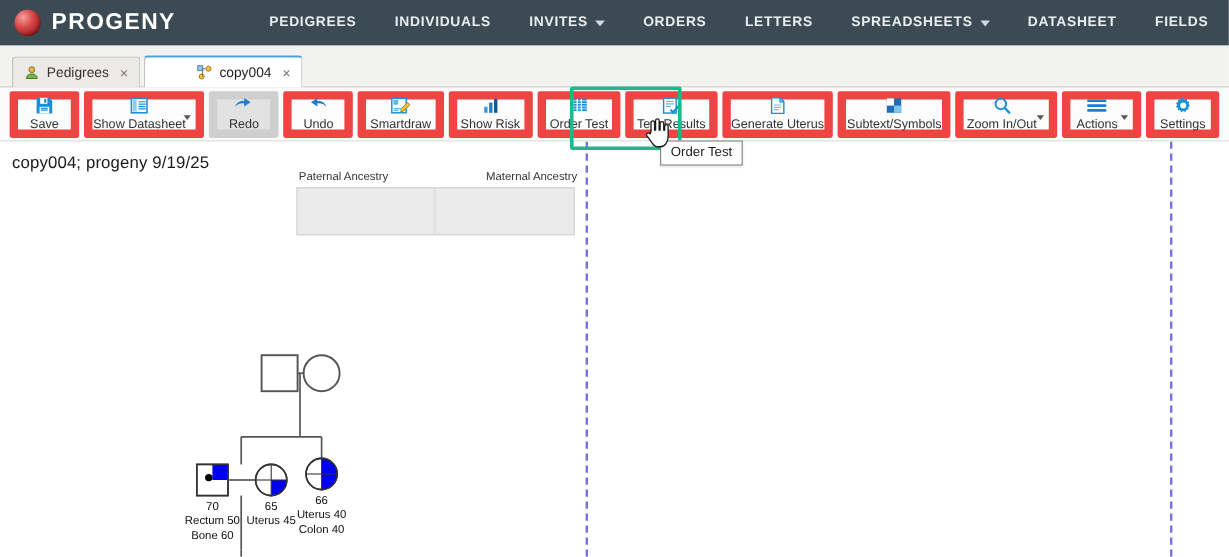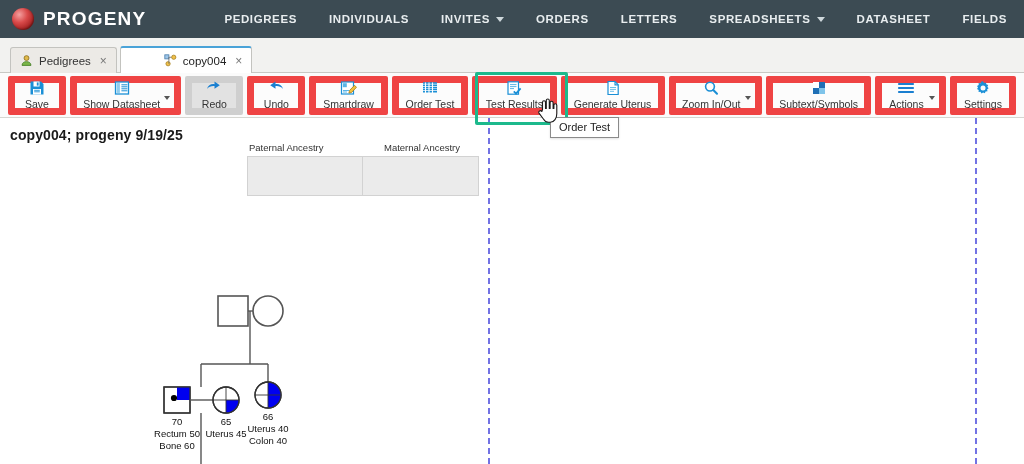--- a/index.html
+++ b/index.html
@@ -93,21 +93,21 @@
   
   .cursor-hand{position:absolute;left:536px;top:98px;z-index:50;pointer-events:none;}
 
   
   .canvas{
     position:absolute;left:0;top:118px;width:1024px;height:346px;
     background:#ffffff;overflow:hidden;
   }
   .pedigree-title{
     position:absolute;left:10px;top:9px;
-    font-size:14px;font-weight:bold;color:#1a1a1a;letter-spacing:.1px;text-align:right;
+    font-size:14px;font-weight:normal;color:#1a1a1a;letter-spacing:.1px;text-align:right;
   }
   
   .pagebreak{
     position:absolute;top:0;height:346px;width:0;
     border-left:2px dashed #5a5ae0;opacity:.85;
   }
   
   .anc-wrap{position:absolute;left:247px;top:38px;display:flex;}
   .anc-col{width:116px;height:40px;background:#ebebeb;border:1px solid #d2d2d2;box-sizing:border-box;}
   .anc-col.second{border-left:none;}
@@ -228,20 +228,30 @@
         <svg width="17" height="16" viewBox="0 0 17 16">
           <rect x="1.5" y="2" width="12" height="12" fill="#ffffff" stroke="#1a8fd6" stroke-width="1.2"></rect>
           <rect x="2.8" y="3.2" width="4" height="4" fill="#5bb5e6"></rect>
           <path d="M3 10.5h6M3 12h4" stroke="#5bb5e6" stroke-width="1.1"></path>
           <path d="M9.5 10.5 14.5 5.3l2 2-5 5.2-2.6.6z" fill="#f0c040" stroke="#a87a12" stroke-width=".8"></path>
         </svg>
       </span>
       <span class="tlabel">Smartdraw</span>
     </div>
 
+    <div class="tbtn">
+      <span class="ticon">
+        <svg width="16" height="16" viewBox="0 0 16 16">
+          <rect x="2.5" y="9" width="2.8" height="5" fill="#3a9ad9"></rect>
+          <rect x="6.6" y="5.5" width="2.8" height="8.5" fill="#1a7fd0"></rect>
+          <rect x="10.7" y="2.5" width="2.8" height="11.5" fill="#10598f"></rect>
+        </svg>
+      </span>
+      <span class="tlabel">Show Risk</span>
+    </div>
 
     <div class="tbtn">
       <span class="ticon">
         <svg width="18" height="16" viewBox="0 0 18 16">
           <path d="M2 3h14M2 5.2h14M2 7.4h14M2 9.6h14M2 11.8h14" stroke="#1a8fd6" stroke-width="1.5"></path>
           <path d="M4.5 2.4v11M8 2.4v11M11.5 2.4v11" stroke="#ffffff" stroke-width="1.1"></path>
         </svg>
       </span>
       <span class="tlabel">Order Test</span>
     </div>
@@ -261,40 +271,40 @@
       <span class="ticon">
         <svg width="14" height="16" viewBox="0 0 14 16">
           <path d="M2 1.5h7l3.2 3.2V14.5H2z" fill="#ffffff" stroke="#1a8fd6" stroke-width="1.2"></path>
           <path d="M9 1.5v3.4h3.2" fill="none" stroke="#1a8fd6" stroke-width="1.1"></path>
           <path d="M4 7.5h6M4 9.4h6M4 11.3h4" stroke="#6cc0ea" stroke-width="1"></path>
         </svg>
       </span>
       <span class="tlabel">Generate Uterus</span>
     </div>
 
-    <div class="tbtn has-caret">
-      <span class="ticon">
-        <svg width="16" height="16" viewBox="0 0 16 16">
-          <circle cx="7" cy="6.6" r="4.4" fill="none" stroke="#1a8fd6" stroke-width="1.6"></circle>
-          <path d="M10.3 10 14 13.8" stroke="#1a8fd6" stroke-width="2" stroke-linecap="round"></path>
-        </svg>
-      </span>
-      <span class="tlabel">Zoom In/Out</span>
-      <span class="tcaret"></span>
-    </div>
-
     <div class="tbtn">
       <span class="ticon">
         <svg width="16" height="16" viewBox="0 0 16 16">
           <rect x="2" y="2" width="12" height="12" fill="#1f6fb5"></rect>
           <rect x="2" y="2" width="6" height="6" fill="#ffffff"></rect>
           <rect x="8" y="8" width="6" height="6" fill="#7fc4ea"></rect>
         </svg>
       </span>
       <span class="tlabel">Subtext/Symbols</span>
+    </div>
+
+    <div class="tbtn has-caret">
+      <span class="ticon">
+        <svg width="16" height="16" viewBox="0 0 16 16">
+          <circle cx="7" cy="6.6" r="4.4" fill="none" stroke="#1a8fd6" stroke-width="1.6"></circle>
+          <path d="M10.3 10 14 13.8" stroke="#1a8fd6" stroke-width="2" stroke-linecap="round"></path>
+        </svg>
+      </span>
+      <span class="tlabel">Zoom In/Out</span>
+      <span class="tcaret"></span>
     </div>
 
     <div class="tbtn has-caret">
       <span class="ticon">
         <svg width="18" height="16" viewBox="0 0 18 16">
           <path d="M2 4h14M2 8h14M2 12h14" stroke="#1a7fd0" stroke-width="2.2" stroke-linecap="round"></path>
         </svg>
       </span>
       <span class="tlabel">Actions</span>
       <span class="tcaret"></span>
@@ -326,21 +336,21 @@
     <div class="pedigree-title">copy004; progeny 9/19/25</div>
 
     <div class="pagebreak" style="left:488px;"></div>
     <div class="pagebreak" style="left:975px;"></div>
 
     <div class="anc-wrap">
       <div class="anc-col"></div>
       <div class="anc-col second"></div>
     </div>
     <div class="anc-label" style="left:249px;">Paternal Ancestry</div>
-    <div class="anc-label" style="left:360px;padding-left:24px;">Maternal Ancestry</div>
+    <div class="anc-label" style="left:381px;padding-left:24px;">Maternal Ancestry</div>
 
     <svg class="ped-svg" width="1024" height="346">
       <defs>
         <clipPath id="clipSq1">
             <rect x="218" y="178" width="30" height="30"></rect>
           </clipPath>
       </defs>
 
       <g>
         <rect x="218" y="178" width="30" height="30" fill="#ffffff" stroke="#555555" stroke-width="1.6"></rect>

